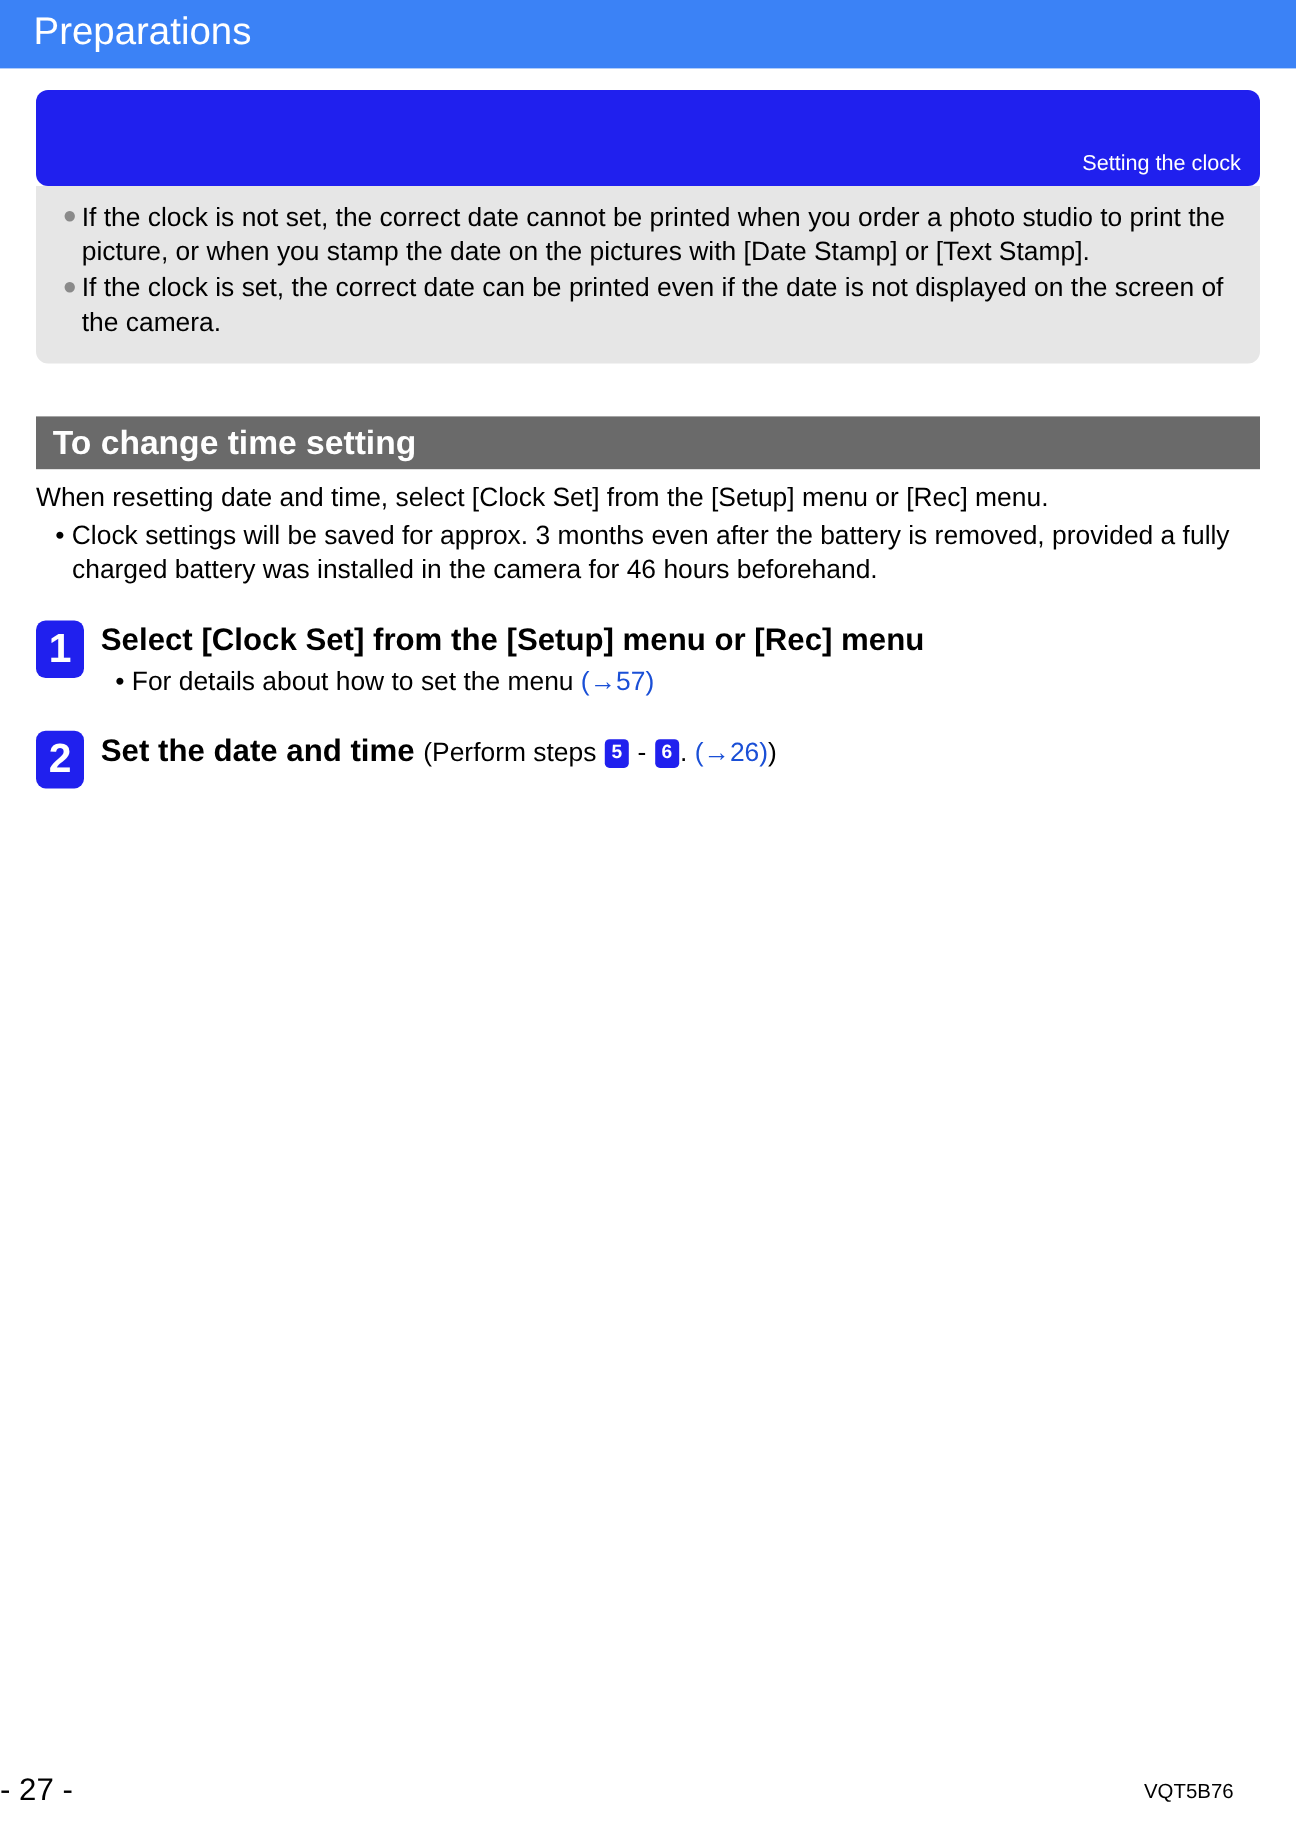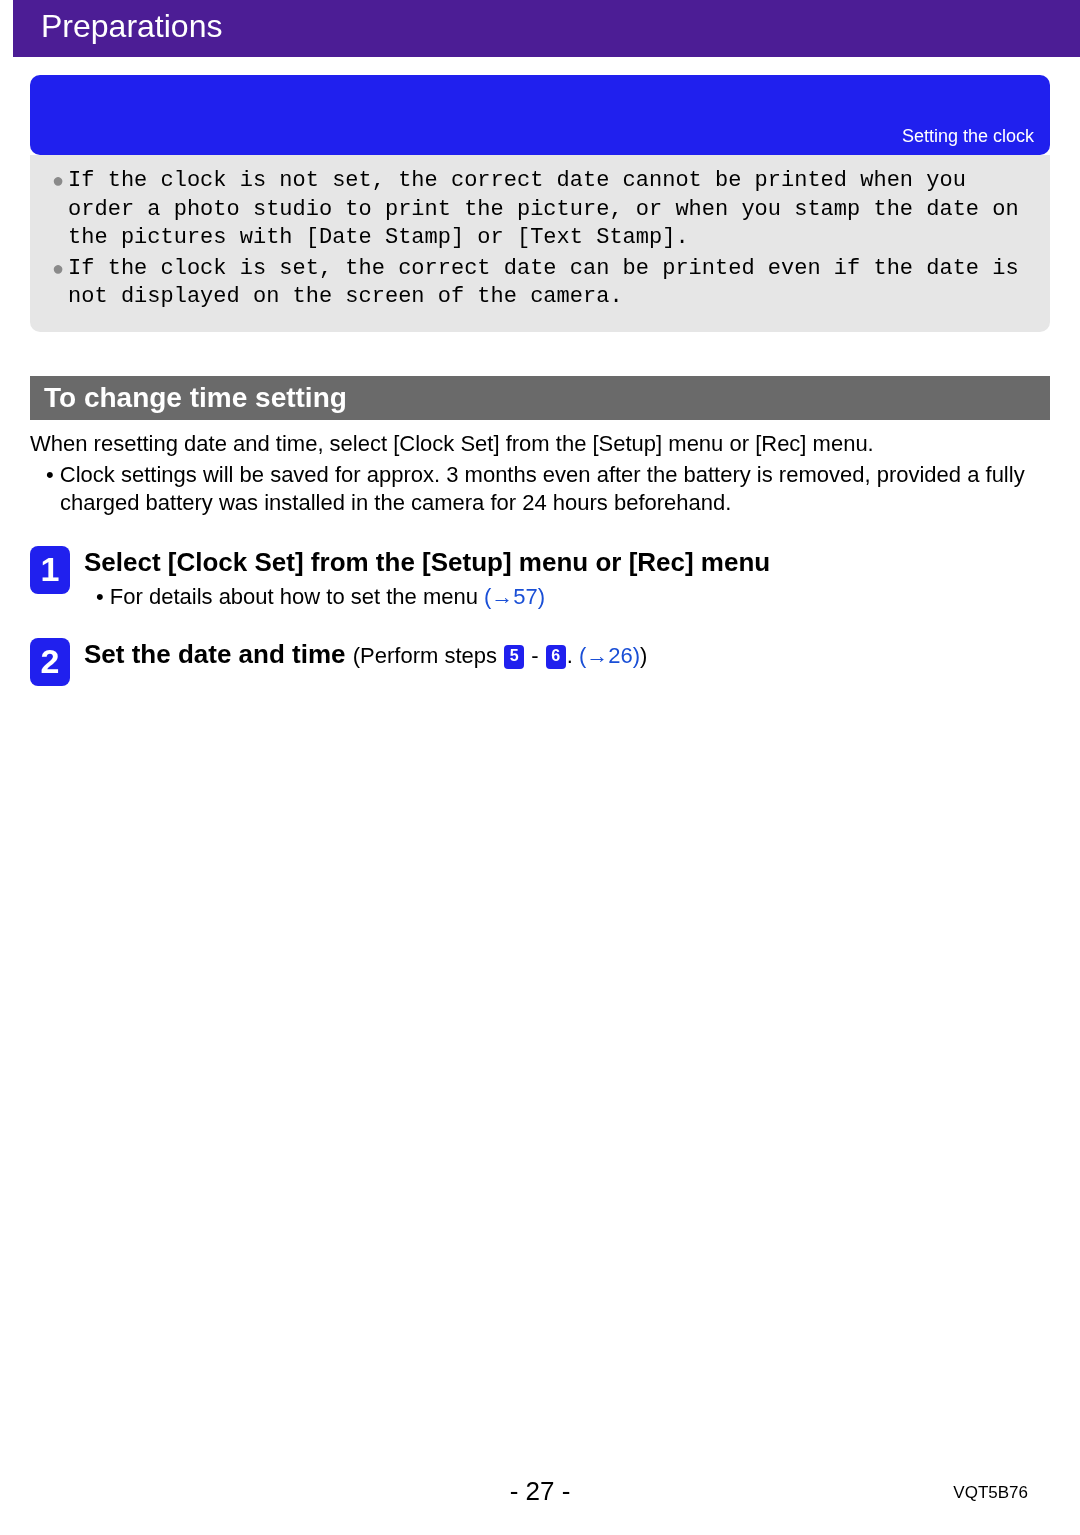--- a/index.html
+++ b/index.html
@@ -5,26 +5,25 @@
   * { box-sizing: border-box; margin: 0; padding: 0; }
   body {
     font-family: Arial, Helvetica, sans-serif;
     width: 1080px;
     height: 1535px;
     background: #ffffff;
     color: #000000;
     position: relative;
   }
   .header-bar {
-    background: #4c1d95;
+    background: #3b82f6;
     color: #ffffff;
     font-size: 32px;
     padding: 8px 24px 12px 28px;
     font-weight: 400;
-    margin-left: 13px;
   }
   .blue-banner {
     background: #2020ee;
     margin: 18px 30px 0 30px;
     border-radius: 10px;
     height: 80px;
     position: relative;
   }
   .blue-banner-text {
     position: absolute;
@@ -46,21 +45,21 @@
     display: flex;
     align-items: flex-start;
     margin-bottom: 2px;
   }
   .bullet-dot {
     color: #8a8a8a;
     font-size: 20px;
     margin-right: 4px;
     line-height: 1.35;
   }
-  .bullet-text { flex: 1; font-family: Liberation Mono, monospace; }
+  .bullet-text { flex: 1; }
   .section-bar {
     background: #6a6a6a;
     color: #ffffff;
     font-weight: bold;
     font-size: 28px;
     padding: 6px 14px;
     margin: 44px 30px 10px 30px;
   }
   .body-text {
     margin: 0 30px;
@@ -125,21 +124,21 @@
     border-radius: 4px;
     font-size: 16px;
     vertical-align: middle;
     margin: 0 1px;
   }
   .page-number {
     position: absolute;
     bottom: 28px;
     left: 0;
     width: 100%;
-    text-align: center;
+    text-align: left;
     font-size: 26px;
   }
   .doc-code {
     position: absolute;
     bottom: 32px;
     right: 52px;
     font-size: 17px;
   }
 </style>
 </head>
@@ -163,21 +162,21 @@
     <span class="bullet-text">If the clock is set, the correct date can be printed even if the date is not displayed on the screen of the camera.</span>
   </div>
 </div>
 
 <div class="section-bar">
   <span>To change time setting</span>
 </div>
 
 <div class="body-text">When resetting date and time, select [Clock Set] from the [Setup] menu or [Rec] menu.</div>
 <div class="sub-bullet">
-  • <span>Clock settings will be saved for approx. 3 months even after the battery is removed, provided a fully charged battery was installed in the camera for 24 hours beforehand.</span>
+  • <span>Clock settings will be saved for approx. 3 months even after the battery is removed, provided a fully charged battery was installed in the camera for 46 hours beforehand.</span>
 </div>
 
 <div class="step-row">
   <span class="step-badge">1</span>
   <div class="step-content">
     <div class="step-title">Select [Clock Set] from the [Setup] menu or [Rec] menu</div>
     <div class="step-detail">
       <span>• For details about how to set the menu </span><span class="link">(→57)</span>
     </div>
   </div>

